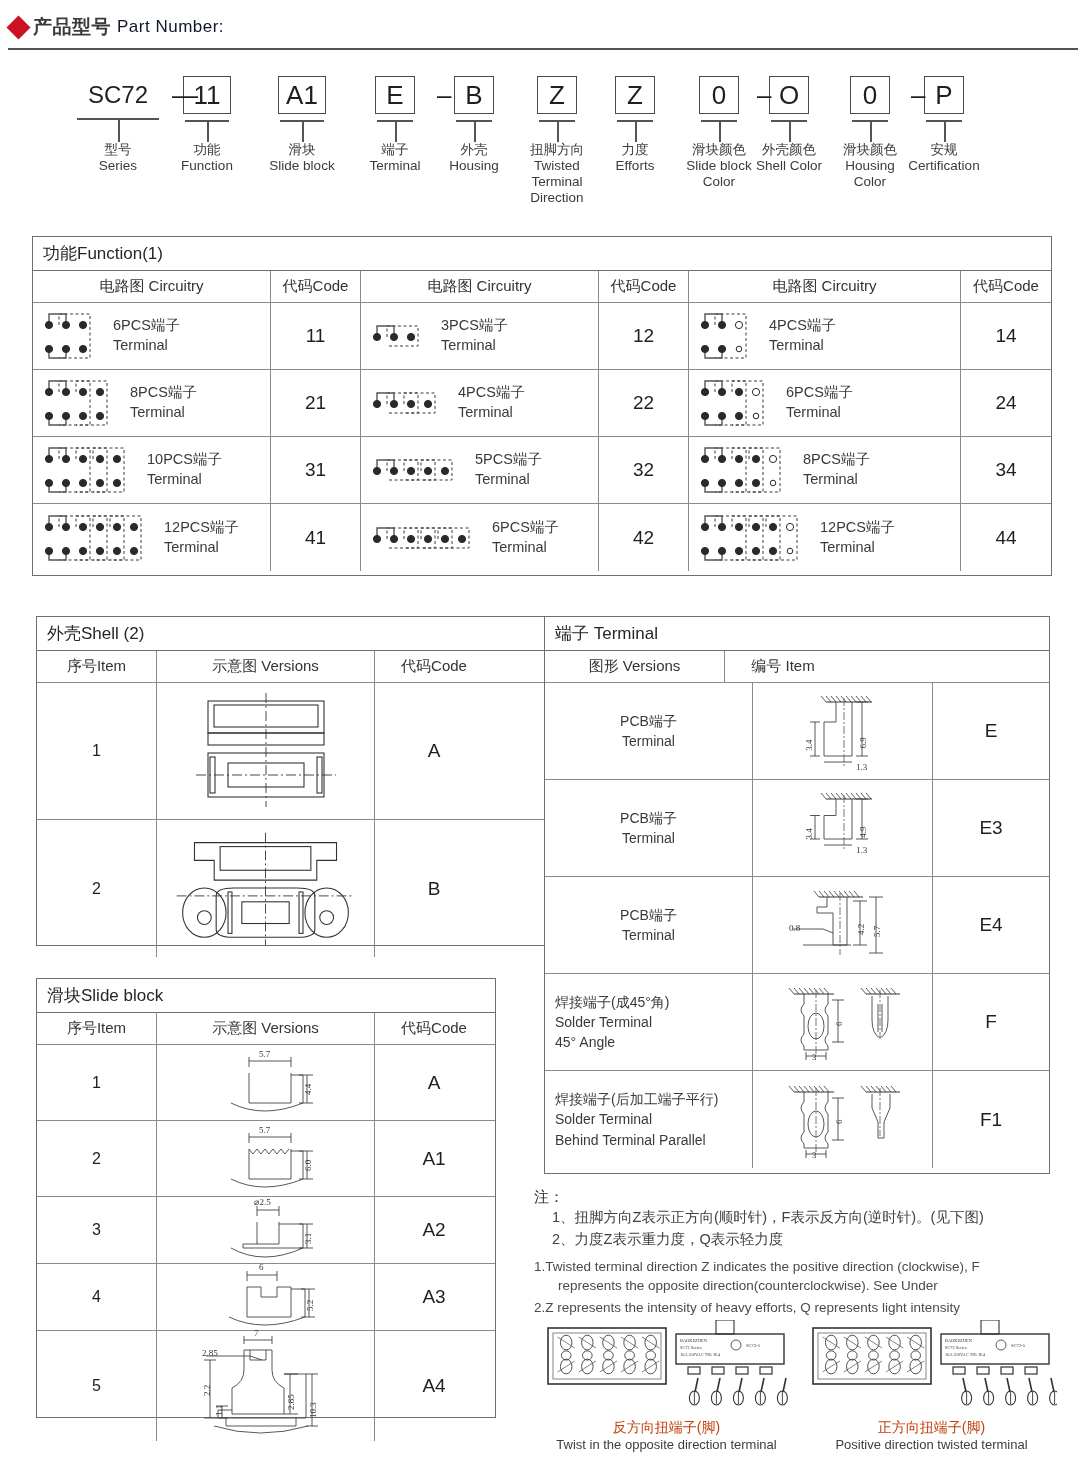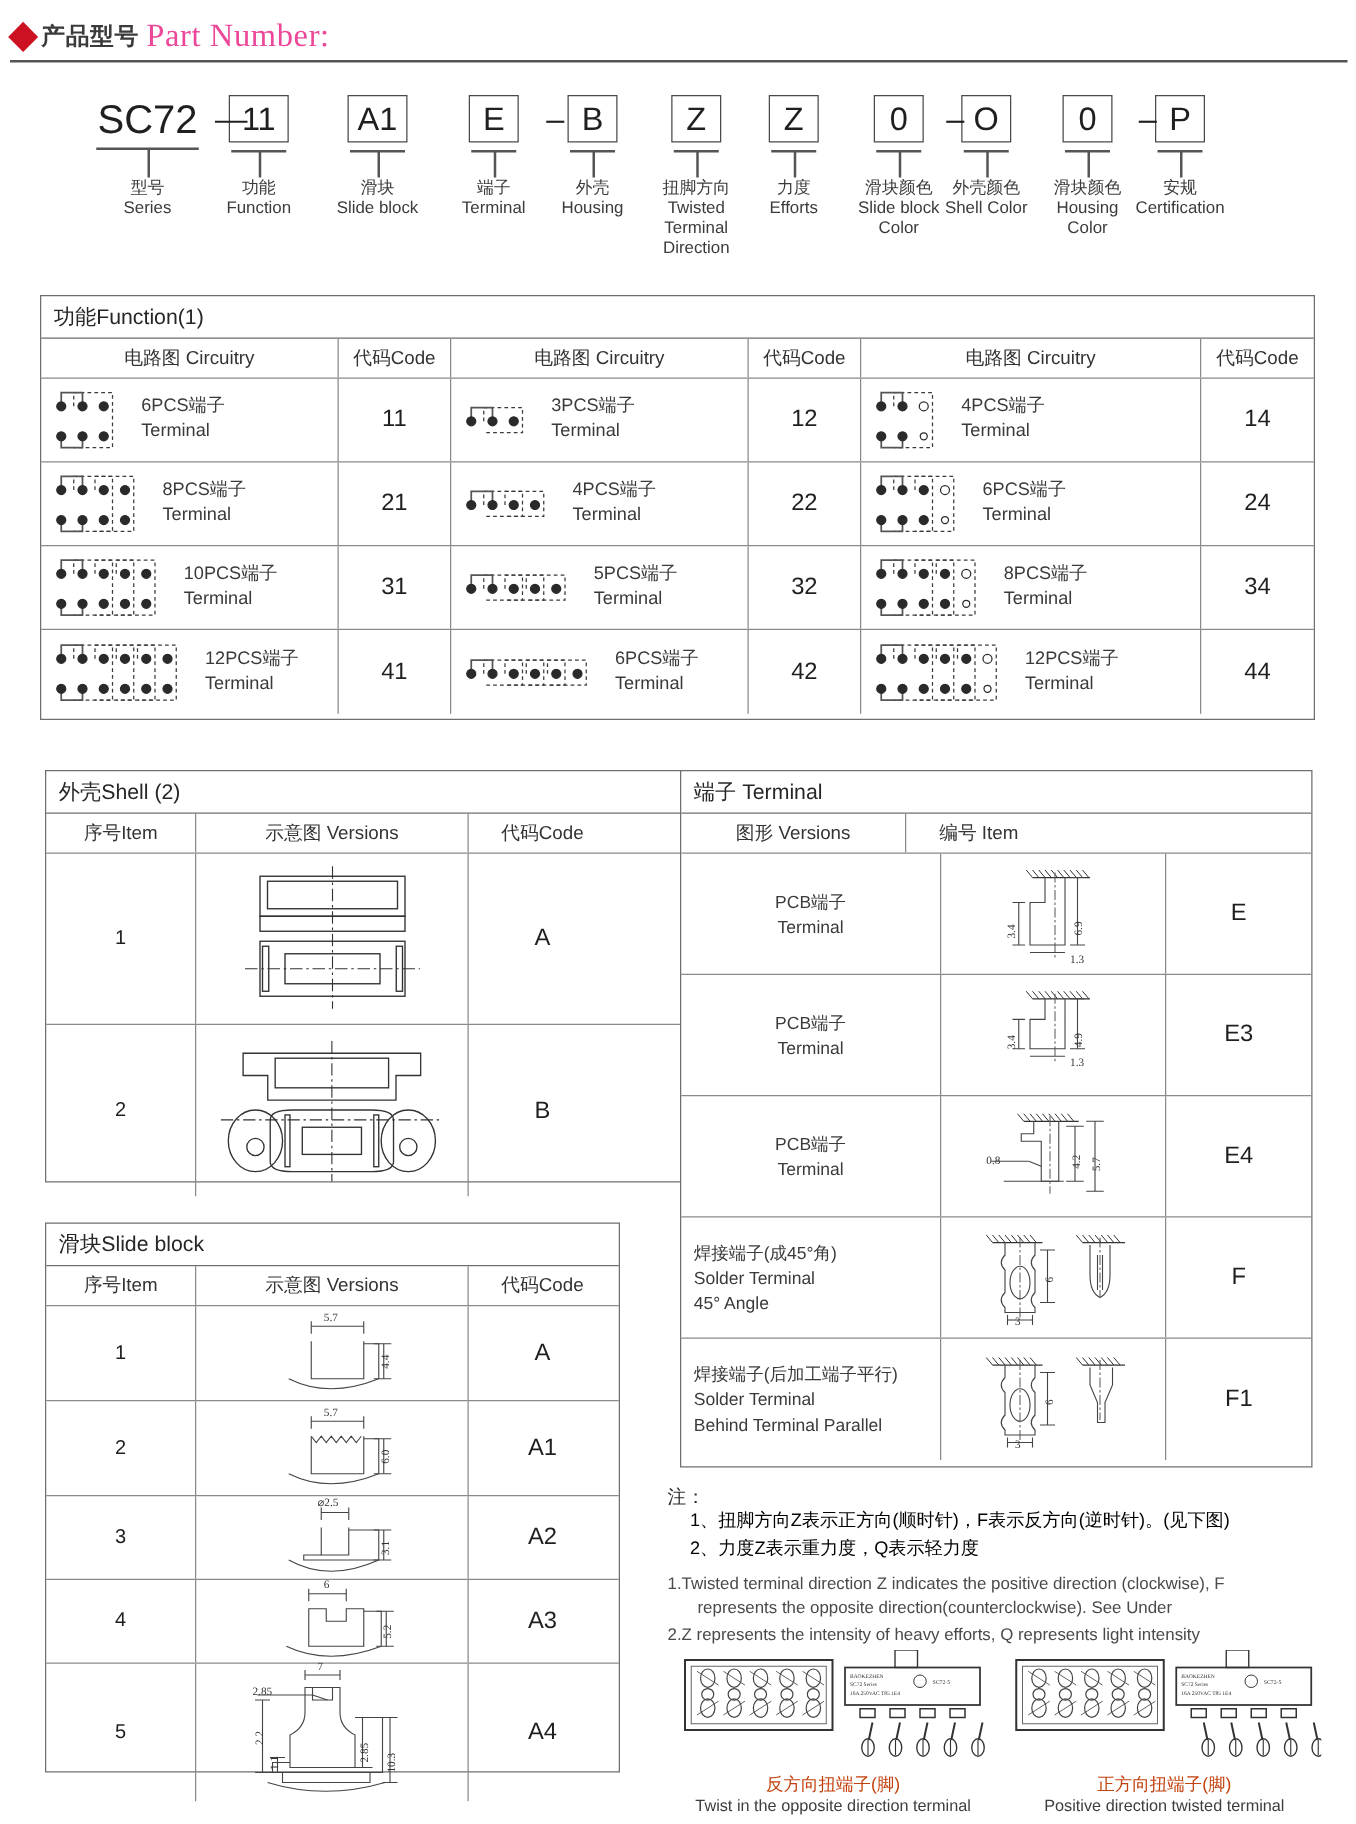--- a/index.html
+++ b/index.html
@@ -7,30 +7,30 @@
     width:1085px;height:1459px;background:#fff;
     font-family:"Liberation Sans","DejaVu Sans",sans-serif;
     color:#2b2b2b;position:relative;overflow:hidden;
   }
   .page{position:relative;width:1085px;height:1459px;}
 
   
   .hdr{position:absolute;left:10px;top:14px;display:flex;align-items:center;gap:6px;}
   .diamond{width:17px;height:17px;background:#cc1122;transform:rotate(45deg);display:inline-block;}
   .hdr-cn{font-size:19px;font-weight:bold;letter-spacing:.5px;color:#3a3a3a;}
-  .hdr-en{font-size:26px;color:#ec4899;letter-spacing:.5px;font-family:Liberation Serif, serif;}
+  .hdr-en{font-size:17px;color:#0f172a;letter-spacing:.5px;}
   .hdr-rule{position:absolute;left:8px;top:48px;width:1070px;height:2px;background:#555;}
 
   
   .pn{position:absolute;left:0;top:62px;width:1085px;height:155px;}
   .pn-item{position:absolute;text-align:center;}
   .pn-box{border:1.6px solid #4a4a4a;box-sizing:border-box;display:flex;
           align-items:center;justify-content:center;font-size:26px;color:#1f1f1f;
           height:38px;background:#fff;}
-  .pn-plain{font-size:32px;color:#1f1f1f;height:38px;display:flex;align-items:center;justify-content:center;}
+  .pn-plain{font-size:24px;color:#1f1f1f;height:38px;display:flex;align-items:center;justify-content:center;}
   .pn-dash{position:absolute;font-size:26px;color:#1f1f1f;}
   .pn-lbl{position:absolute;text-align:center;line-height:1.18;}
   .pn-lbl .cn{font-size:13.5px;color:#3b3b3b;display:block;}
   .pn-lbl .en{font-size:13.5px;color:#3b3b3b;display:block;}
   .lead{position:absolute;background:#555;}
 
   
   .tbl{position:absolute;border:1.5px solid #6f6f6f;background:#fff;box-sizing:border-box;}
   .tbl-title{border-bottom:1.5px solid #6f6f6f;font-size:17px;padding:5px 10px;color:#262626;}
   .trow{display:flex;border-bottom:1.2px solid #8a8a8a;box-sizing:border-box;}
@@ -43,21 +43,21 @@
   .item-txt{font-size:16px;color:#1f1f1f;}
   .term-lbl{font-size:14px;color:#3a3a3a;line-height:1.45;text-align:center;}
   .term-lbl.left{text-align:left;padding-left:12px;justify-content:flex-start;}
   .fn-txt{font-size:14.5px;color:#3a3a3a;line-height:1.35;text-align:left;}
 
   .fn-cellinner{display:flex;align-items:center;gap:8px;width:100%;padding-left:8px;box-sizing:border-box;}
 
   
   .notes{position:absolute;left:534px;top:1188px;width:520px;}
   .notes .n-head{font-size:15px;color:#2b2b2b;}
-  .notes .n-cn{font-size:14.5px;color:#000000;margin-left:18px;line-height:1.5;}
+  .notes .n-cn{font-size:14.5px;color:#404040;margin-left:18px;line-height:1.5;}
   .notes .n-en{font-size:13.5px;color:#4a4a4a;line-height:1.45;margin-top:6px;}
   .notes .n-en .ind{display:block;margin-left:24px;}
 
   .sw-wrap{position:absolute;left:534px;top:1320px;width:530px;display:flex;}
   .sw-col{width:265px;text-align:center;}
   .sw-cap-cn{font-size:14px;color:#c2410c;margin-top:4px;}
   .sw-cap-en{font-size:13px;color:#3d3d3d;}
   svg{display:block;}
   .dimtxt{font-size:9px;fill:#333;font-family:"Liberation Serif",serif;}
 </style>

